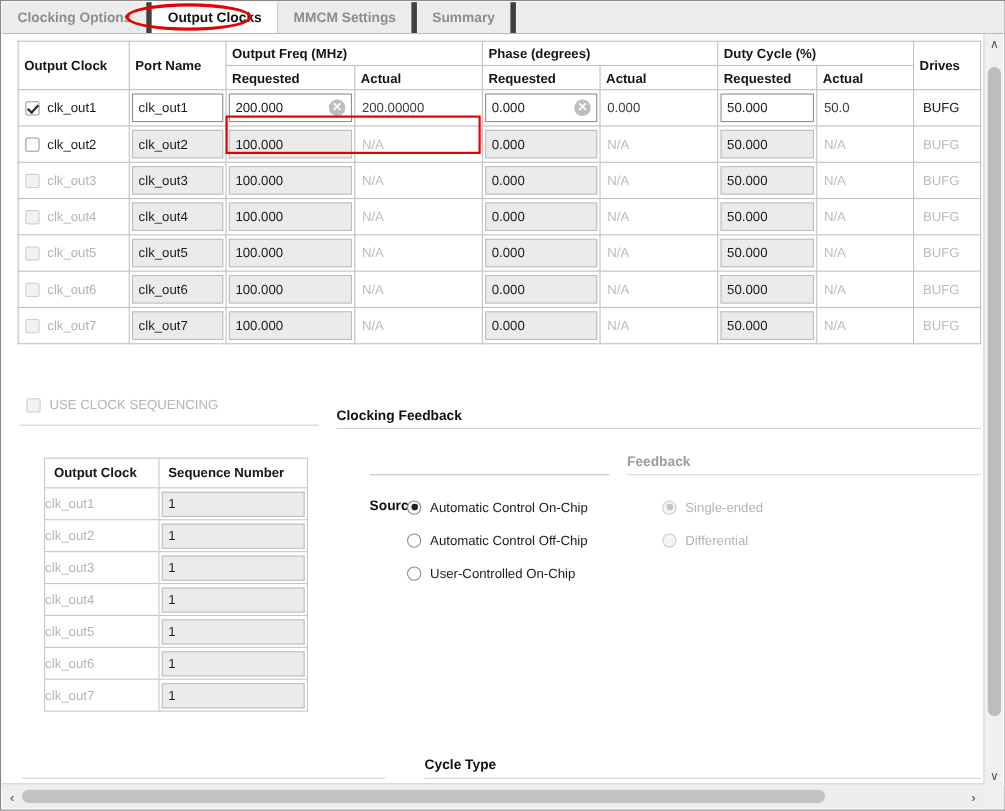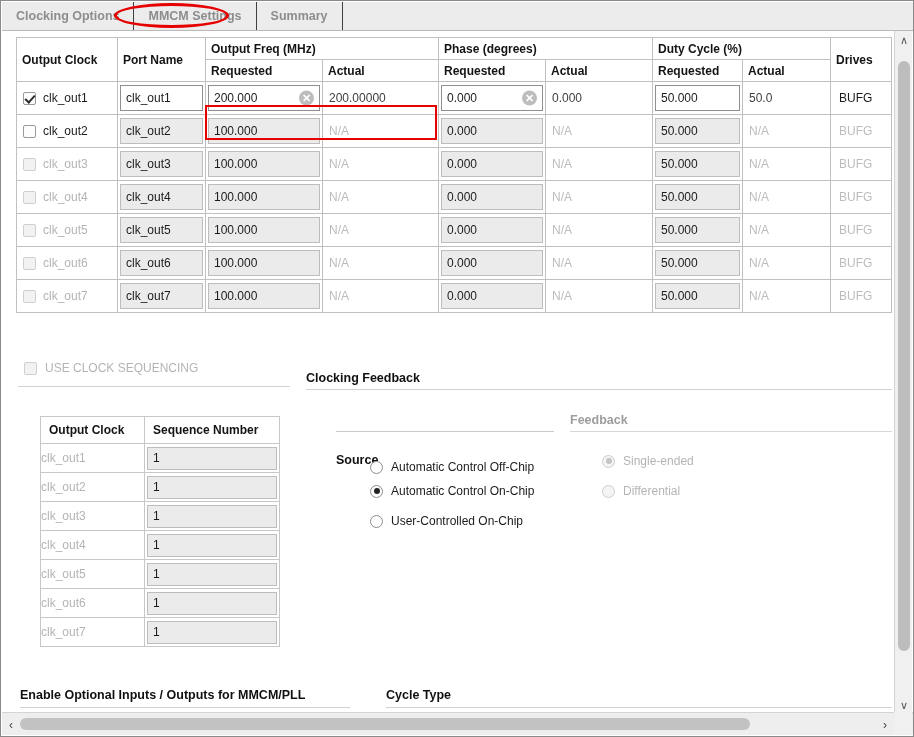--- a/index.html
+++ b/index.html
@@ -24,21 +24,21 @@
     background:#ececec;
     border-bottom:1px solid #b9b9b9;
     box-sizing:border-box;
     display:flex;align-items:stretch;
   }
   .tab{
     display:flex;align-items:center;
     padding:0 14px;
     font-size:12.5px;font-weight:bold;
     color:#8d8d8d;
-    border-right:1px solid #404040;
+    border-right:5px solid #404040;
     cursor:default;
     white-space:nowrap;
   }
   .tab.active{
     background:#ffffff;
     color:#111111;
     border-right:1px solid #c8c8c8;
   }
   .tab.spacer{flex:1;border-right:none;}
 
@@ -203,20 +203,23 @@
   .corner{position:absolute;right:1px;bottom:1px;width:18px;height:23px;background:#f0f0f0;}
 </style>
 </head>
 <body>
 
 <div class="app">
 
   <div class="tabbar">
     <div class="tab">
         <span>Clocking Options</span>
+      </div>
+    <div class="tab active">
+        <span>Output Clocks</span>
       </div>
     <div class="tab">
         <span>MMCM Settings</span>
       </div>
     <div class="tab">
         <span>Summary</span>
       </div>
     <div class="tab spacer"></div>
   </div>
   <div class="tab-ellipse"></div>
@@ -621,48 +624,47 @@
         </tr>
       </tbody>
         </table>
 
       <div class="cf-title">Clocking Feedback</div>
       <div class="cf-rule"></div>
 
       <div class="src-title">Source</div>
       <div class="src-rule"></div>
       <div class="radio-group" style="left:368px;top:418px;">
+        <div class="radio-row">
+          <span class="rb sel"></span>
+          <span class="lbl">Automatic Control On-Chip</span>
+        </div>
         <div class="radio-row" style="margin-top:6px;">
           <span class="rb"></span>
           <span class="lbl">Automatic Control Off-Chip</span>
-        </div>
-        <div class="radio-row">
-          <span class="rb sel"></span>
-          <span class="lbl">Automatic Control On-Chip</span>
         </div>
         <div class="radio-row" style="margin-top:6px;">
           <span class="rb"></span>
           <span class="lbl">User-Controlled On-Chip</span>
         </div>
       </div>
 
       <div class="sig-title">Feedback</div>
       <div class="sig-rule"></div>
       <div class="radio-group" style="left:600px;top:418px;">
         <div class="radio-row">
           <span class="rb dim sel"></span>
           <span class="lbl dim">Single-ended</span>
         </div>
         <div class="radio-row" style="margin-top:6px;">
           <span class="rb dim"></span>
           <span class="lbl dim">Differential</span>
         </div>
       </div>
 
-      <div class="opt-title">Enable Optional Inputs / Outputs for MMCM/PLL</div>
       <div class="opt-rule"></div>
 
       <div class="rst-title">Cycle Type</div>
       <div class="rst-rule"></div>
 
     </div>
   </div>
 
   <div class="vscroll">
     <div class="varrow up">∧</div>

